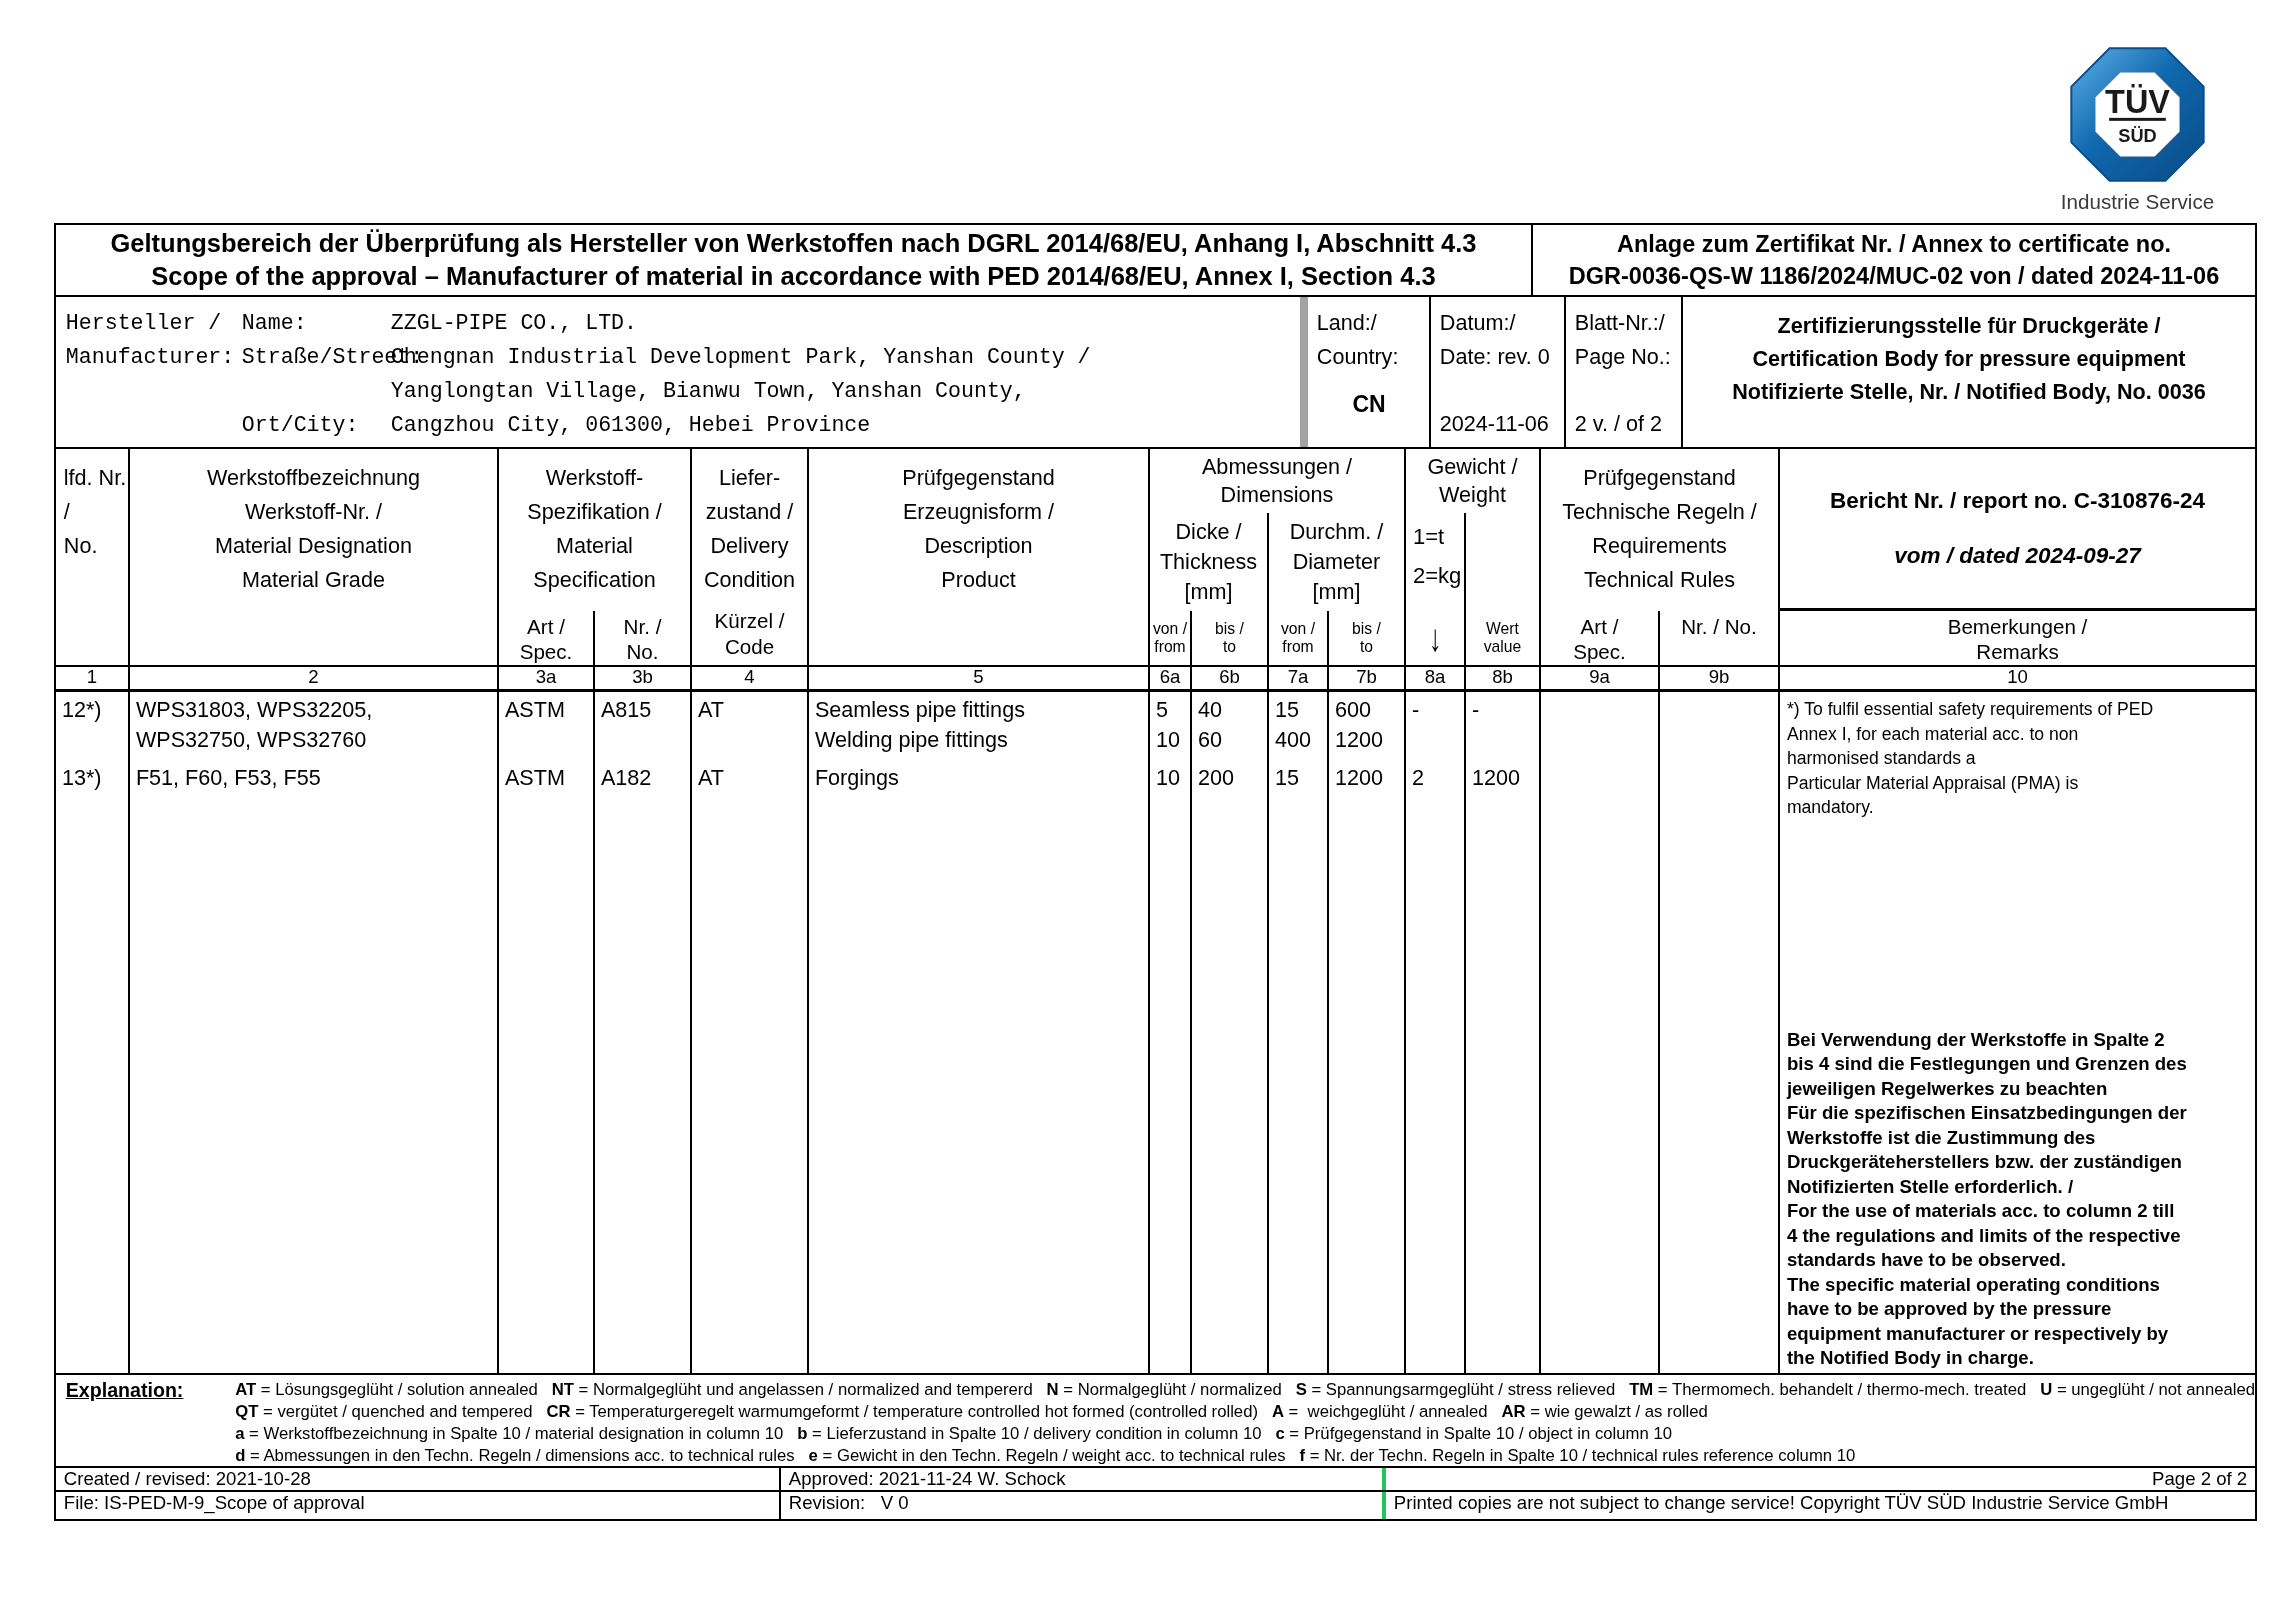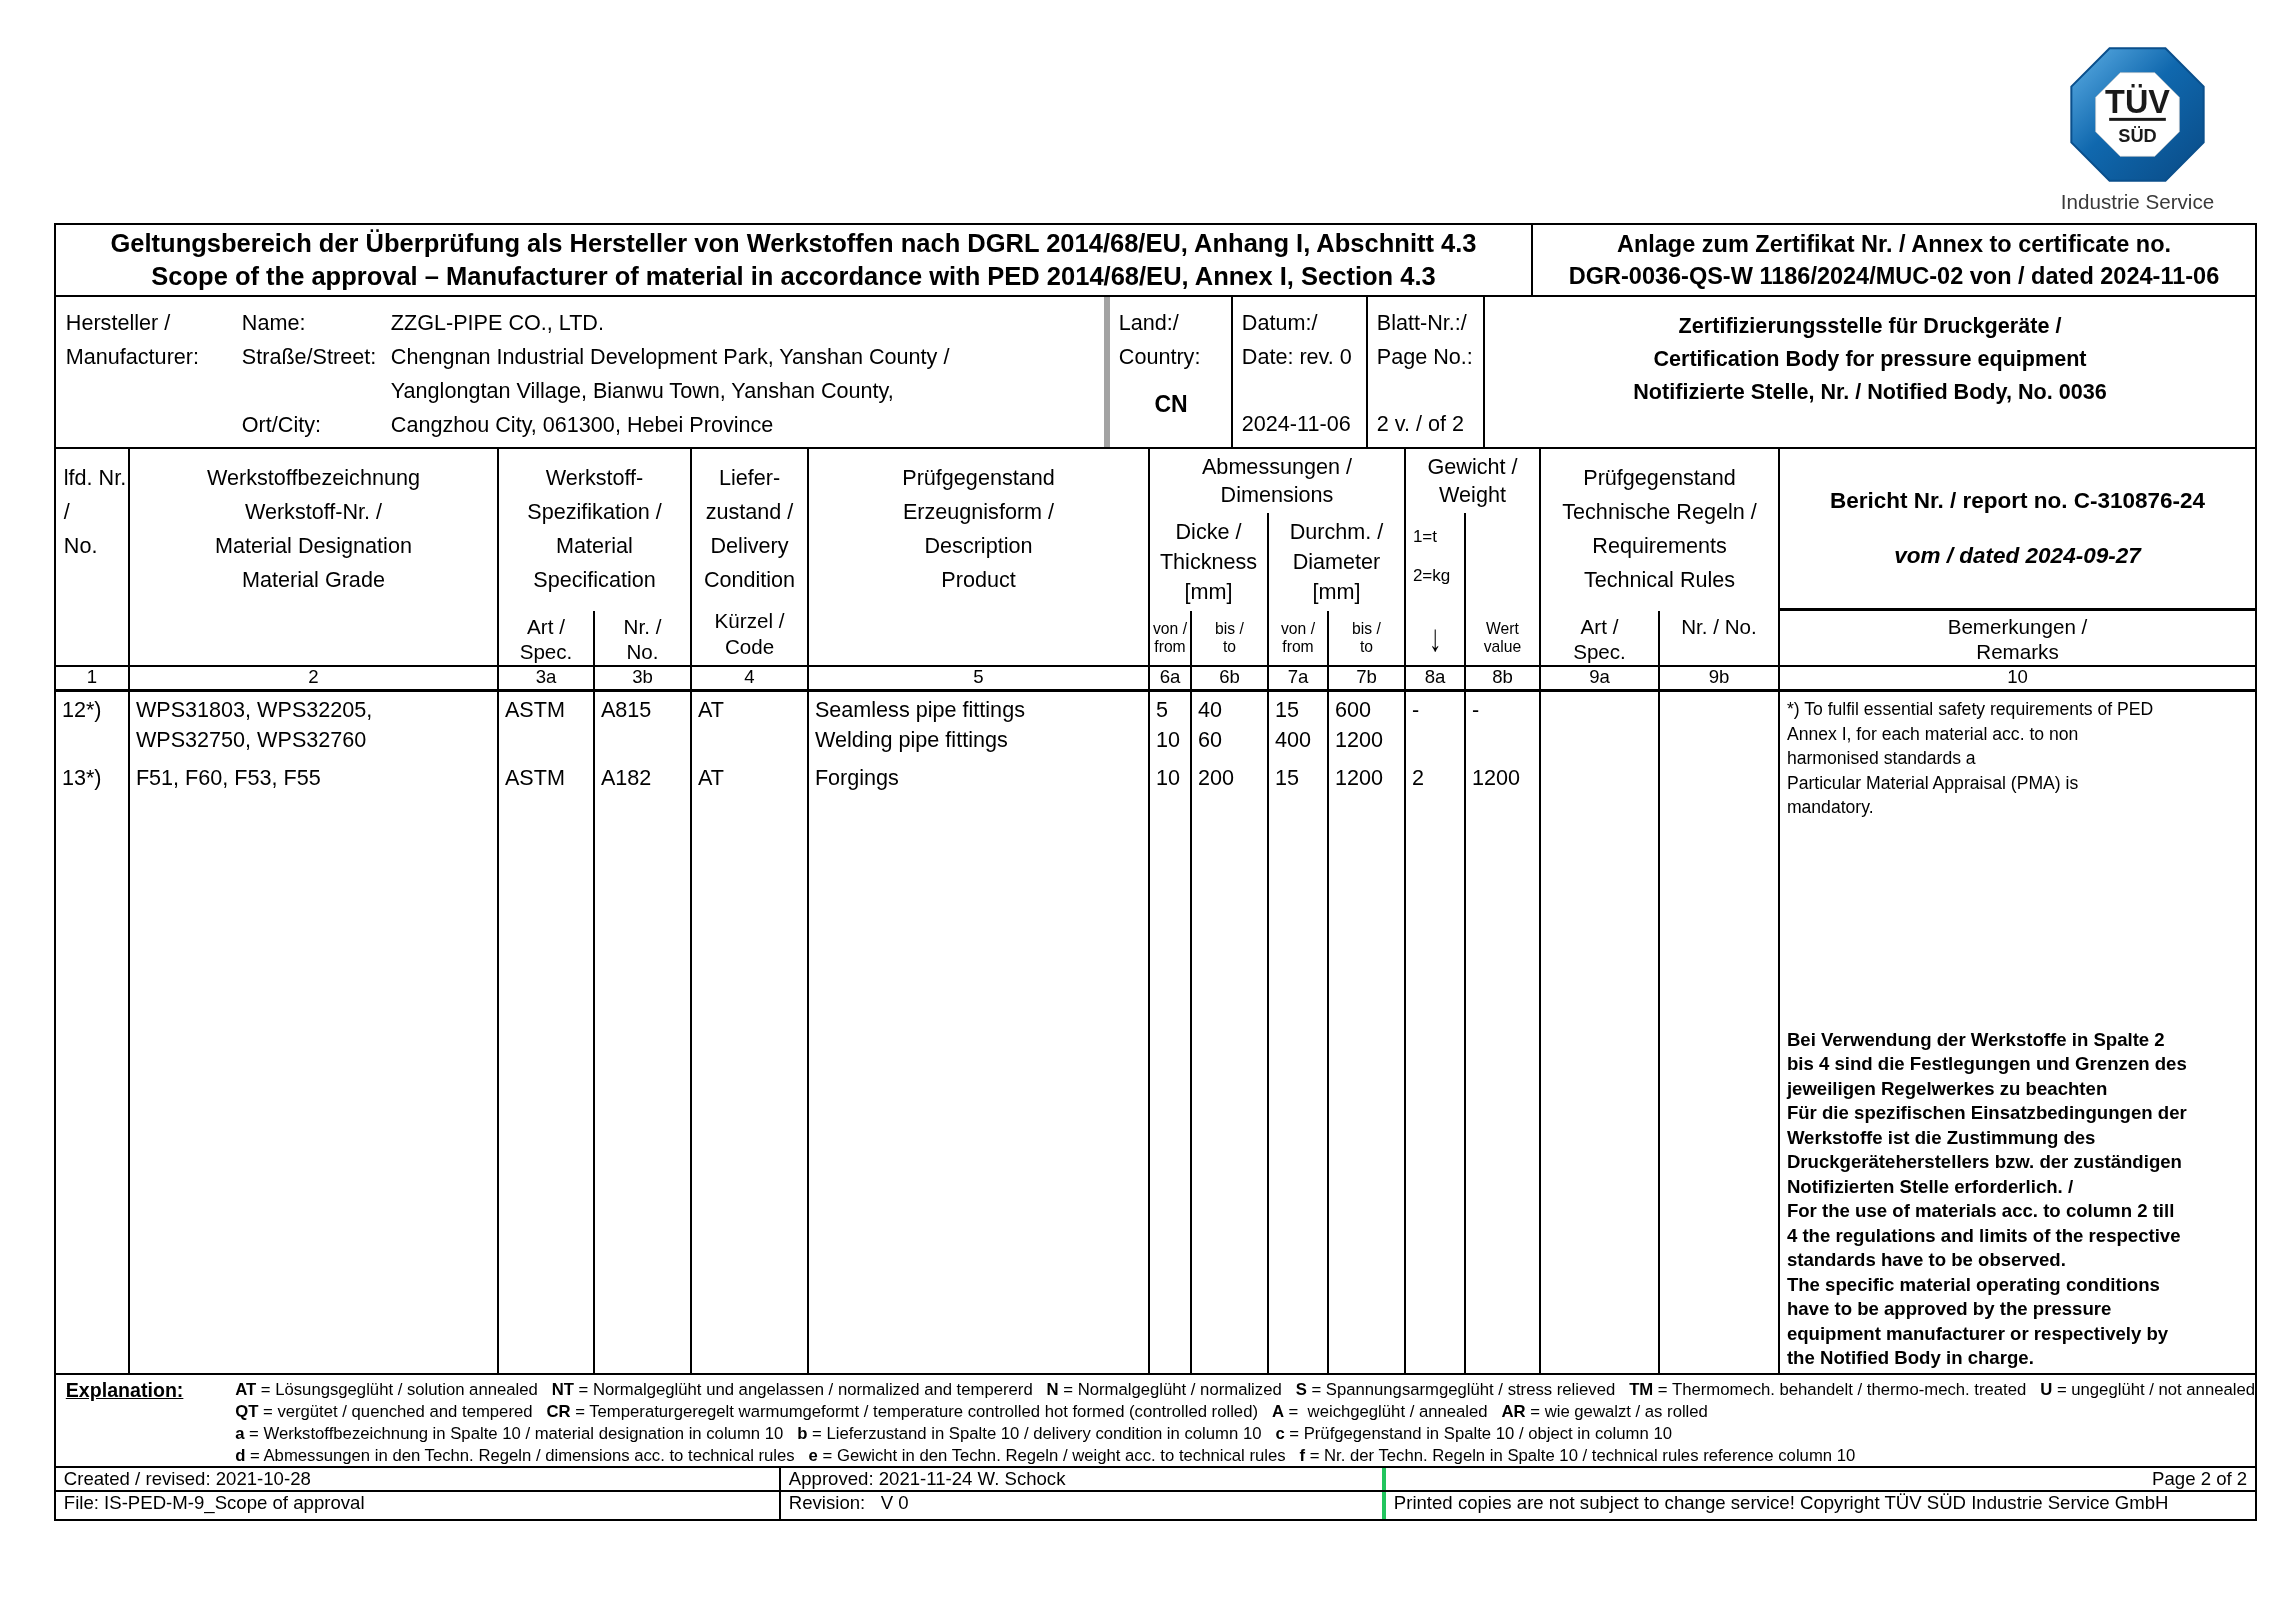--- a/index.html
+++ b/index.html
@@ -32,21 +32,21 @@
     display:flex; flex-direction:column; justify-content:center; align-items:center;
     font-weight:bold; font-size:25.5px; line-height:33px; text-align:center;
   }
   .annex-cell {
     flex:1; display:flex; flex-direction:column; justify-content:center; align-items:center;
     font-weight:bold; font-size:23.5px; line-height:32px; text-align:center;
   }
 
   
   .info-row { height:152px; border-bottom:2.9px solid #000; font-size:21.6px; }
-  .mfr-cell { width:1054px; border-right:6px solid #a3a3a3; padding:8.8px 0 0 9.8px; }
+  .mfr-cell { width:1252px; border-right:8px solid #a3a3a3; padding:8.8px 0 0 9.8px;font-family:Liberation Mono, monospace; }
   .m-row { display:flex; height:34px; line-height:34px; }
   .m-c1 { width:176px; } .m-c2 { width:149px; } .m-c3 { flex:1; }
   .land-cell { width:123px; border-right:2px solid #000; padding:8.8px 0 0 8.8px; line-height:34px; }
   .land-cn { margin-top:13.7px; text-align:center; font-weight:bold; font-size:23px; padding-right:7.8px; }
   .datum-cell { width:135px; border-right:2px solid #000; padding:8.8px 0 5.9px 8.8px; line-height:34px; display:flex; flex-direction:column; }
   .blatt-cell { width:117px; border-right:2px solid #000; padding:8.8px 0 5.9px 8.8px; line-height:34px; display:flex; flex-direction:column; }
   .push-bottom { margin-top:auto; }
   .certbody-cell { flex:1; padding-top:11.8px; text-align:center; font-weight:bold; font-size:21.6px; line-height:33px; }
 
   
@@ -59,21 +59,21 @@
   }
   .br { border-right:2.9px solid #000; }
   .br2 { border-right:2px solid #000; }
   .h-main { padding-top:11.8px; line-height:34px; text-align:center; }
   .h-left { text-align:left; padding-left:7.8px; }
   .h-flex { display:flex; flex-direction:column; }
   .h-2l { padding-top:3.9px; line-height:28px; text-align:center; }
   .h-3l { padding-top:3.9px; line-height:30px; text-align:center; }
   .h-sub { font-size:15.7px; line-height:18.6px; padding-top:8.8px; text-align:center; }
   .h-sub21 { font-size:20.6px; line-height:25.5px; padding-top:2.9px; text-align:center; }
-  .units { font-size:17px; line-height:39px; padding:3.9px 0 0 6.9px; text-align:left; }
+  .units { font-size:22px; line-height:39px; padding:3.9px 0 0 6.9px; text-align:left; }
   .arrowc { display:flex; align-items:center; justify-content:center; font-size:25.5px; }
   .arrowc span { display:inline-block; transform:scaleY(1.5); }
   .bericht { display:flex; flex-direction:column; justify-content:center; align-items:center; gap:29px;
              font-weight:bold; font-size:22.5px; border-bottom:3.9px solid #000; text-align:center; }
   .bericht .it { font-style:italic; }
   .kuerzel { line-height:25.5px; font-size:20.6px; text-align:center; margin-bottom:5.9px; }
   .spacer { flex:1; }
 
   .nr { border-top:2px solid #000; border-bottom:3.9px solid #000;
         font-size:18.6px; line-height:19.6px; text-align:center; }

